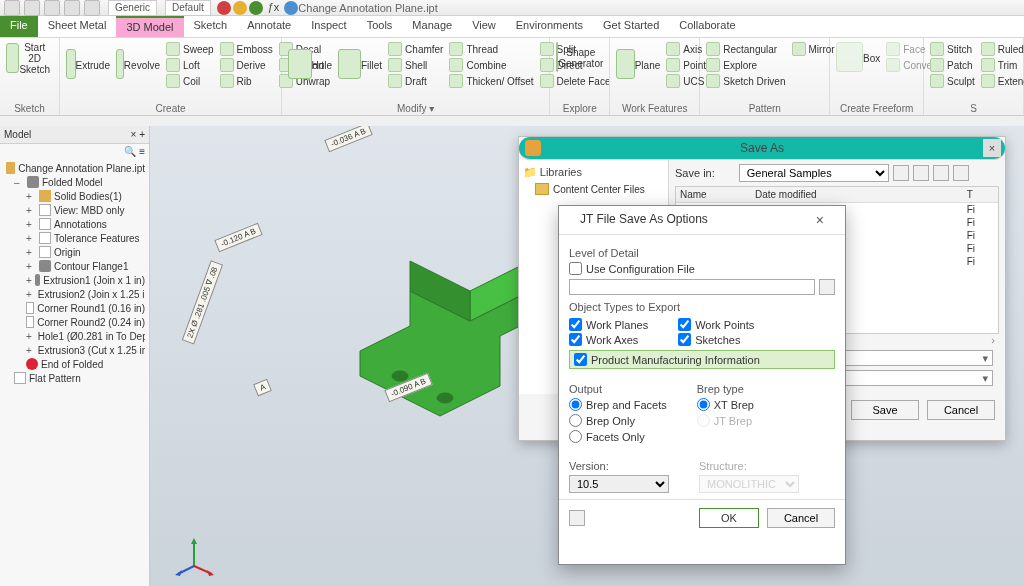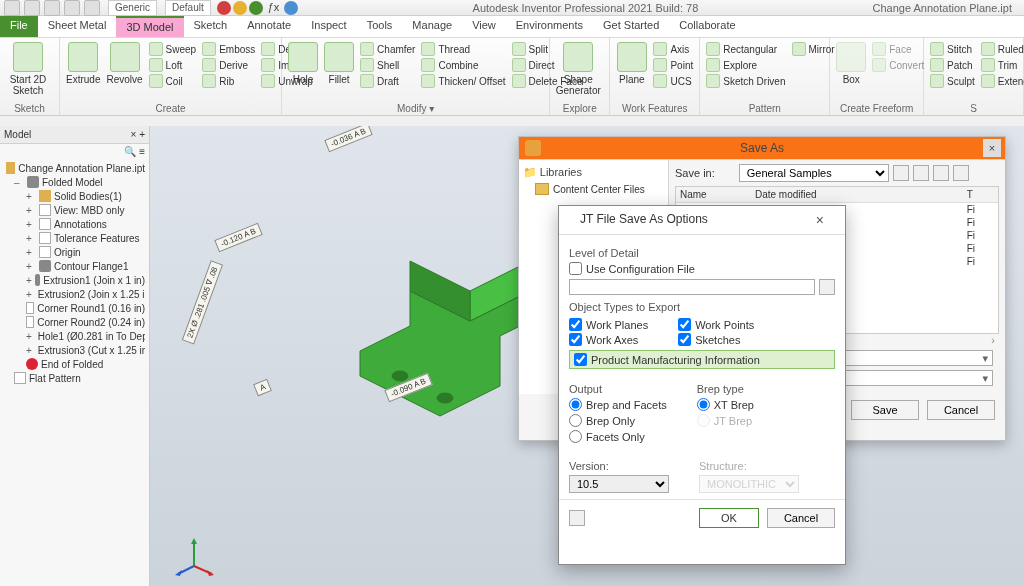--- a/index.html
+++ b/index.html
@@ -19,21 +19,21 @@
 .ribbon-tabs { height:22px; background:#fff; border-bottom:1px solid #d8d8d8; display:flex; }
 .ribbon-tabs .tab { padding:3px 10px; font-size:11px; color:#444; cursor:pointer;}
 .ribbon-tabs .tab.file{ background:#4a8f2f; color:#fff;}
 .ribbon-tabs .tab.active{ background:#f9a8d4; border-top:2px solid #4a8f2f; color:#333;}
 
 
 .ribbon { height:78px; background:linear-gradient(#fdfdfd,#f0f0f0); border-bottom:1px solid #ccc; display:flex; overflow:hidden;}
 .rgroup { border-right:1px solid #ddd; padding:4px 6px 14px; display:flex; flex-direction:column; position:relative; min-width:60px;}
 .rgroup .label { position:absolute; bottom:1px; left:0; right:0; text-align:center; font-size:10px; color:#666;}
 .rgroup .row { display:flex; gap:6px; }
-.rbtn-big { display:flex; flex-direction:column; align-items:center; width:44px; font-size:10px; color:#333; text-align:center; line-height:1.1;}
+.rbtn-big { display:flex; flex-direction:row; align-items:center; width:44px; font-size:10px; color:#333; text-align:center; line-height:1.1;}
 .rbtn-big .ricon { width:30px; height:30px; background:#d8ecd0; border:1px solid #9cc48a; border-radius:3px; margin-bottom:2px;}
 .ritem { display:flex; align-items:center; gap:3px; font-size:10px; color:#333; white-space:nowrap;}
 .ritem .sicon { width:14px; height:14px; background:#d8ecd0; border:1px solid #b0cfa0; border-radius:2px;}
 .rcol { display:flex; flex-direction:column; gap:2px; }
 
 
 .workspace { position:absolute; top:126px; left:0; right:0; bottom:0; display:flex;}
 .model-panel { width:150px; background:#f7f7f7; border-right:1px solid #ccc; font-size:10px; color:#333;}
 .model-panel .hdr { background:#ececec; padding:3px 4px; display:flex; justify-content:space-between; border-bottom:1px solid #d0d0d0;}
 .tree { padding:2px 4px; }
@@ -46,21 +46,21 @@
 .tree .plus::before{content:"+"; color:#666; width:10px; display:inline-block;}
 .tree .dash::before{content:"–"; color:#666; width:10px; display:inline-block;}
 
 .viewport { flex:1; position:relative; background:linear-gradient(#dfe5eb,#cbd3db); overflow:hidden;}
 .part { position:absolute; left:200px; top:100px; width:240px; height:200px;}
 .axis3d { position:absolute; left:24px; bottom:10px; width:40px; height:40px;}
 .dimlabel { position:absolute; background:#f5f5ee; border:1px solid #888; font-size:8px; padding:1px 4px; color:#333; transform:rotate(-22deg);}
 
 
 .saveas { position:absolute; left:518px; top:136px; width:488px; height:305px; background:#f5f5f5; border:1px solid #bfbfbf; box-shadow:0 4px 12px rgba(0,0,0,0.25);}
-.saveas .dlg-title{ background:#f97316; border-bottom:1px solid #d5d5d5; padding:4px 8px; text-align:center; font-size:12px; color:#444; position:relative;}
+.saveas .dlg-title{ background:#14b8a6; border-bottom:1px solid #d5d5d5; padding:4px 8px; text-align:center; font-size:12px; color:#444; position:relative;border-radius:11px;}
 .saveas .dlg-title .qmark{position:absolute;left:6px;top:3px;width:16px;height:16px;background:#e6a23c;border-radius:3px;}
 .saveas .dlg-title .xbtn{position:absolute;right:4px;top:2px;width:18px;height:18px;background:#ddd;color:#444;text-align:center;line-height:18px;font-size:11px;}
 .saveas-body{ display:flex; height:234px;}
 .sa-left{ width:150px; background:#fff; border-right:1px solid #d5d5d5; padding:4px;}
 .sa-left .lhdr{color:#444;font-size:11px;padding:2px 0;}
 .sa-left .litem{display:flex;align-items:center;gap:4px;padding:2px 0 2px 12px;font-size:10px;color:#333;}
 .sa-left .fold{width:14px;height:12px;background:#e6c15c;border:1px solid #c69a2e;}
 .sa-right{ flex:1; padding:4px 6px; font-size:11px; color:#333; display:flex; flex-direction:column;}
 .sa-row{display:flex;align-items:center;gap:4px;margin-bottom:4px;}
 .sa-row select,.sa-row input{font-size:11px;padding:1px 3px;border:1px solid #aaa;background:#fff;}
@@ -103,21 +103,20 @@
     <span class="drop">Generic</span>
     <span class="drop">Default</span>
   </div>
   <div class="marks">
     <span style="background:#d04040"></span>
     <span style="background:#e6b030"></span>
     <span style="background:#4a8f2f"></span>
     <span style="width:auto;color:#444;padding:0 3px;">ƒx</span>
     <span style="background:#4a8fd0"></span>
   </div>
-  <div class="title-text">Autodesk Inventor Professional 2021 Build: 78</div>
   <div class="title-right">Change Annotation Plane.ipt</div>
 </div>
 
 <div class="ribbon-tabs">
   <div class="tab file">File</div>
   <div class="tab">Sheet Metal</div>
   <div class="tab active">3D Model</div>
   <div class="tab">Sketch</div>
   <div class="tab">Annotate</div>
   <div class="tab">Inspect</div>

